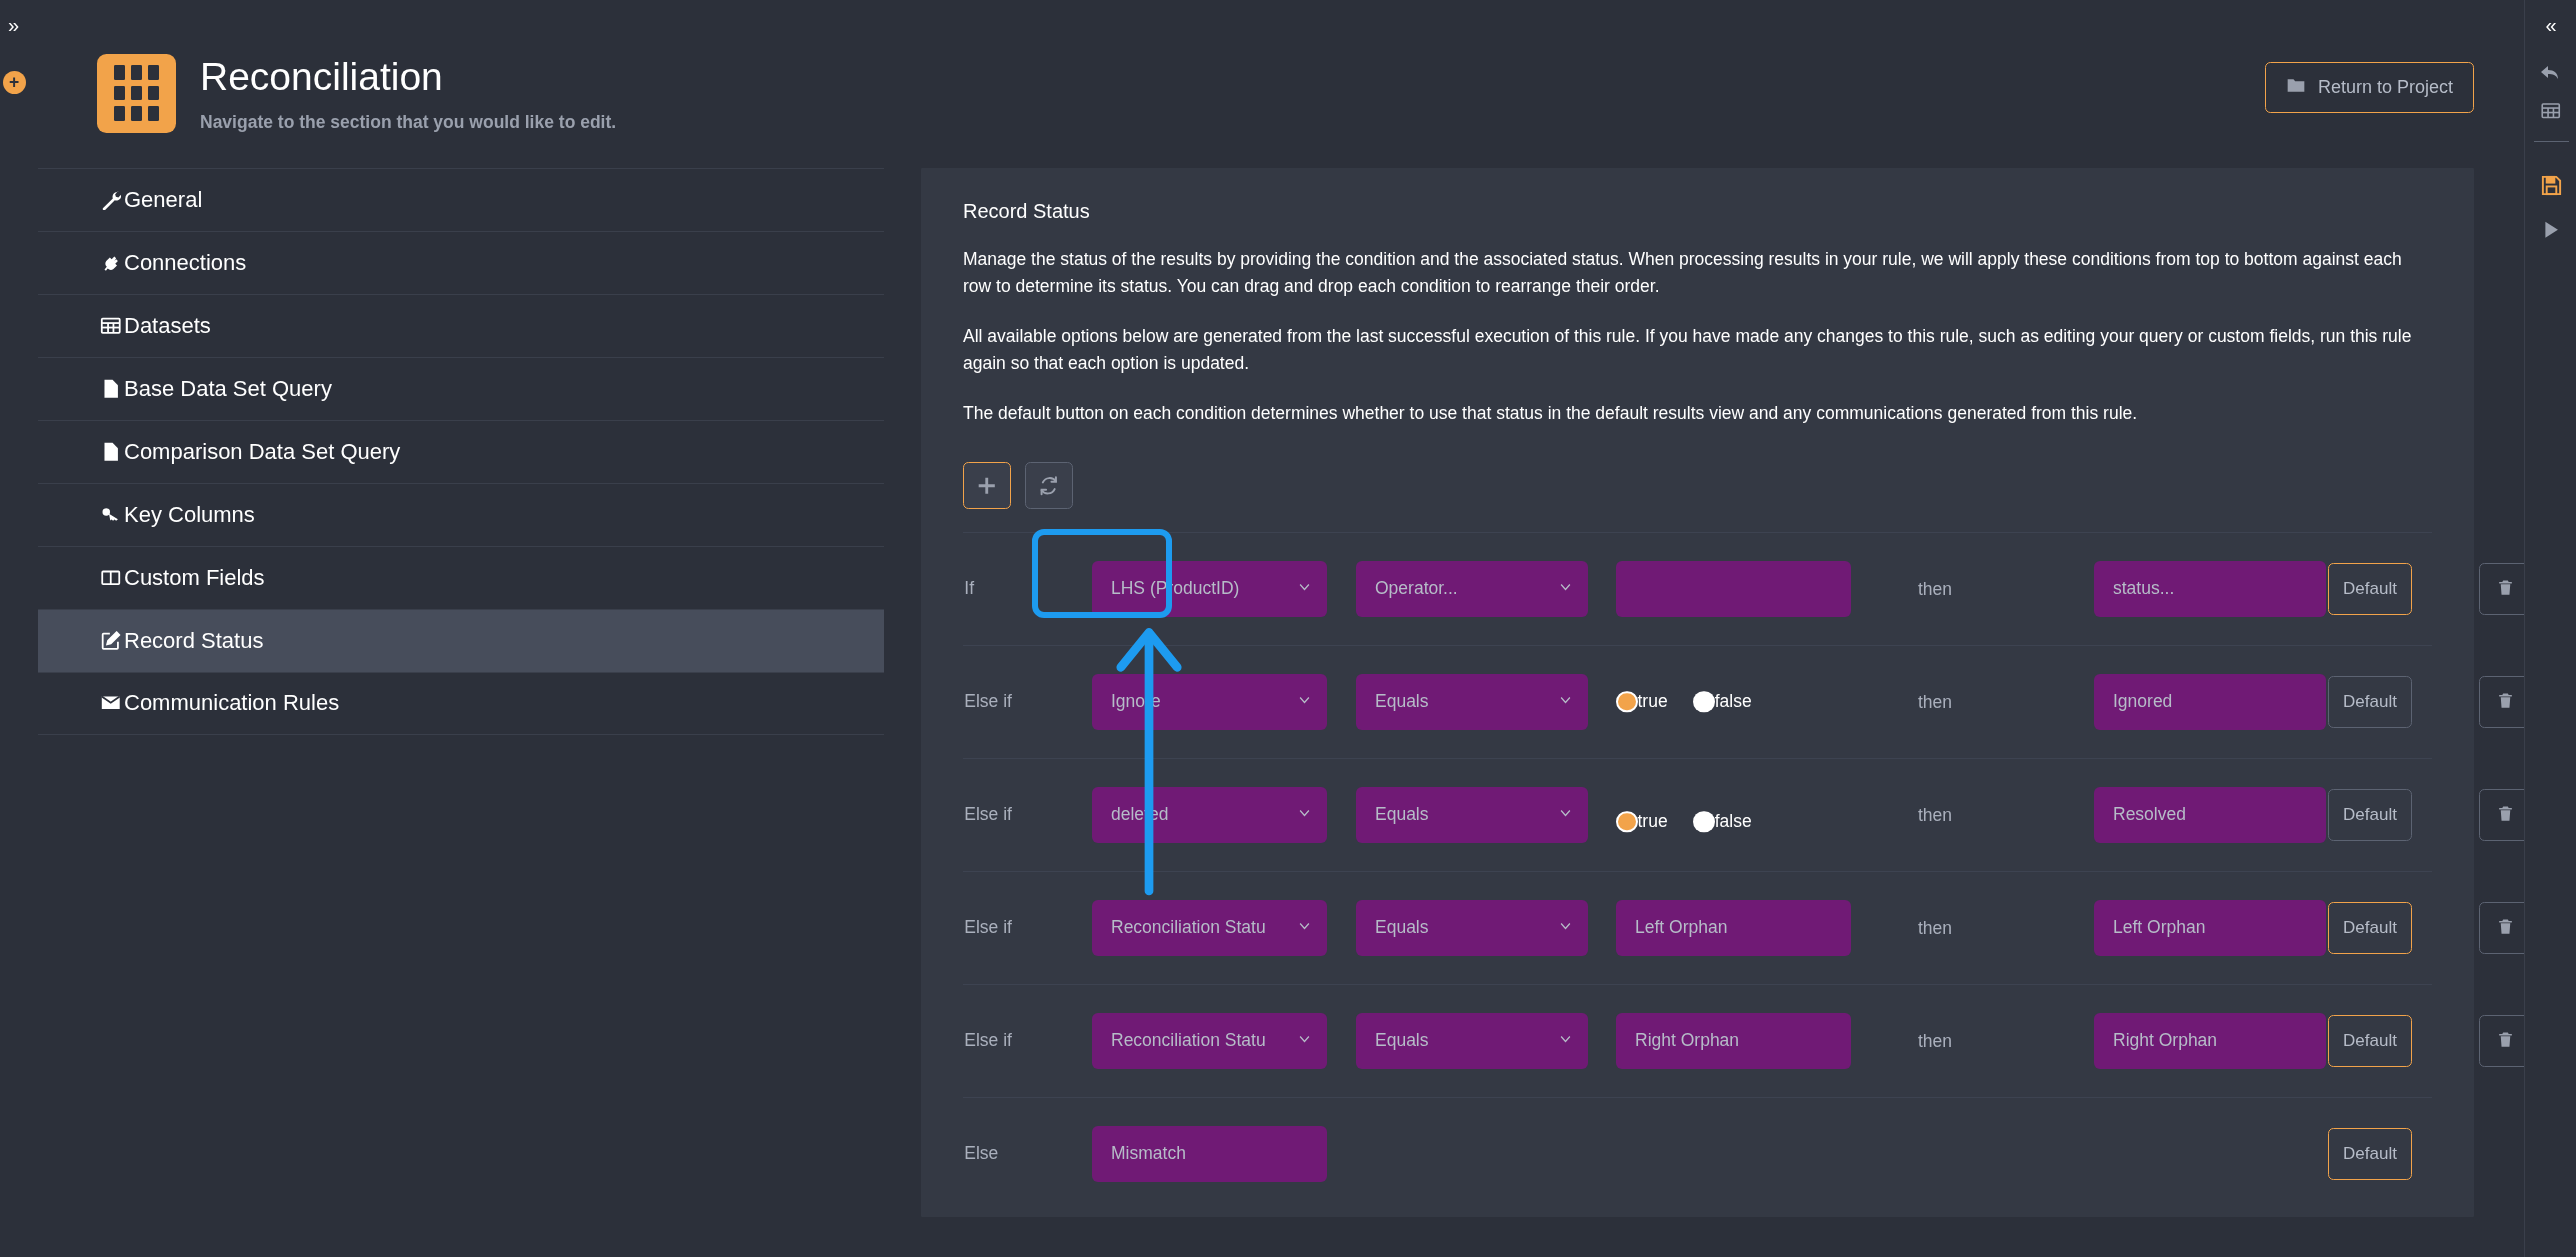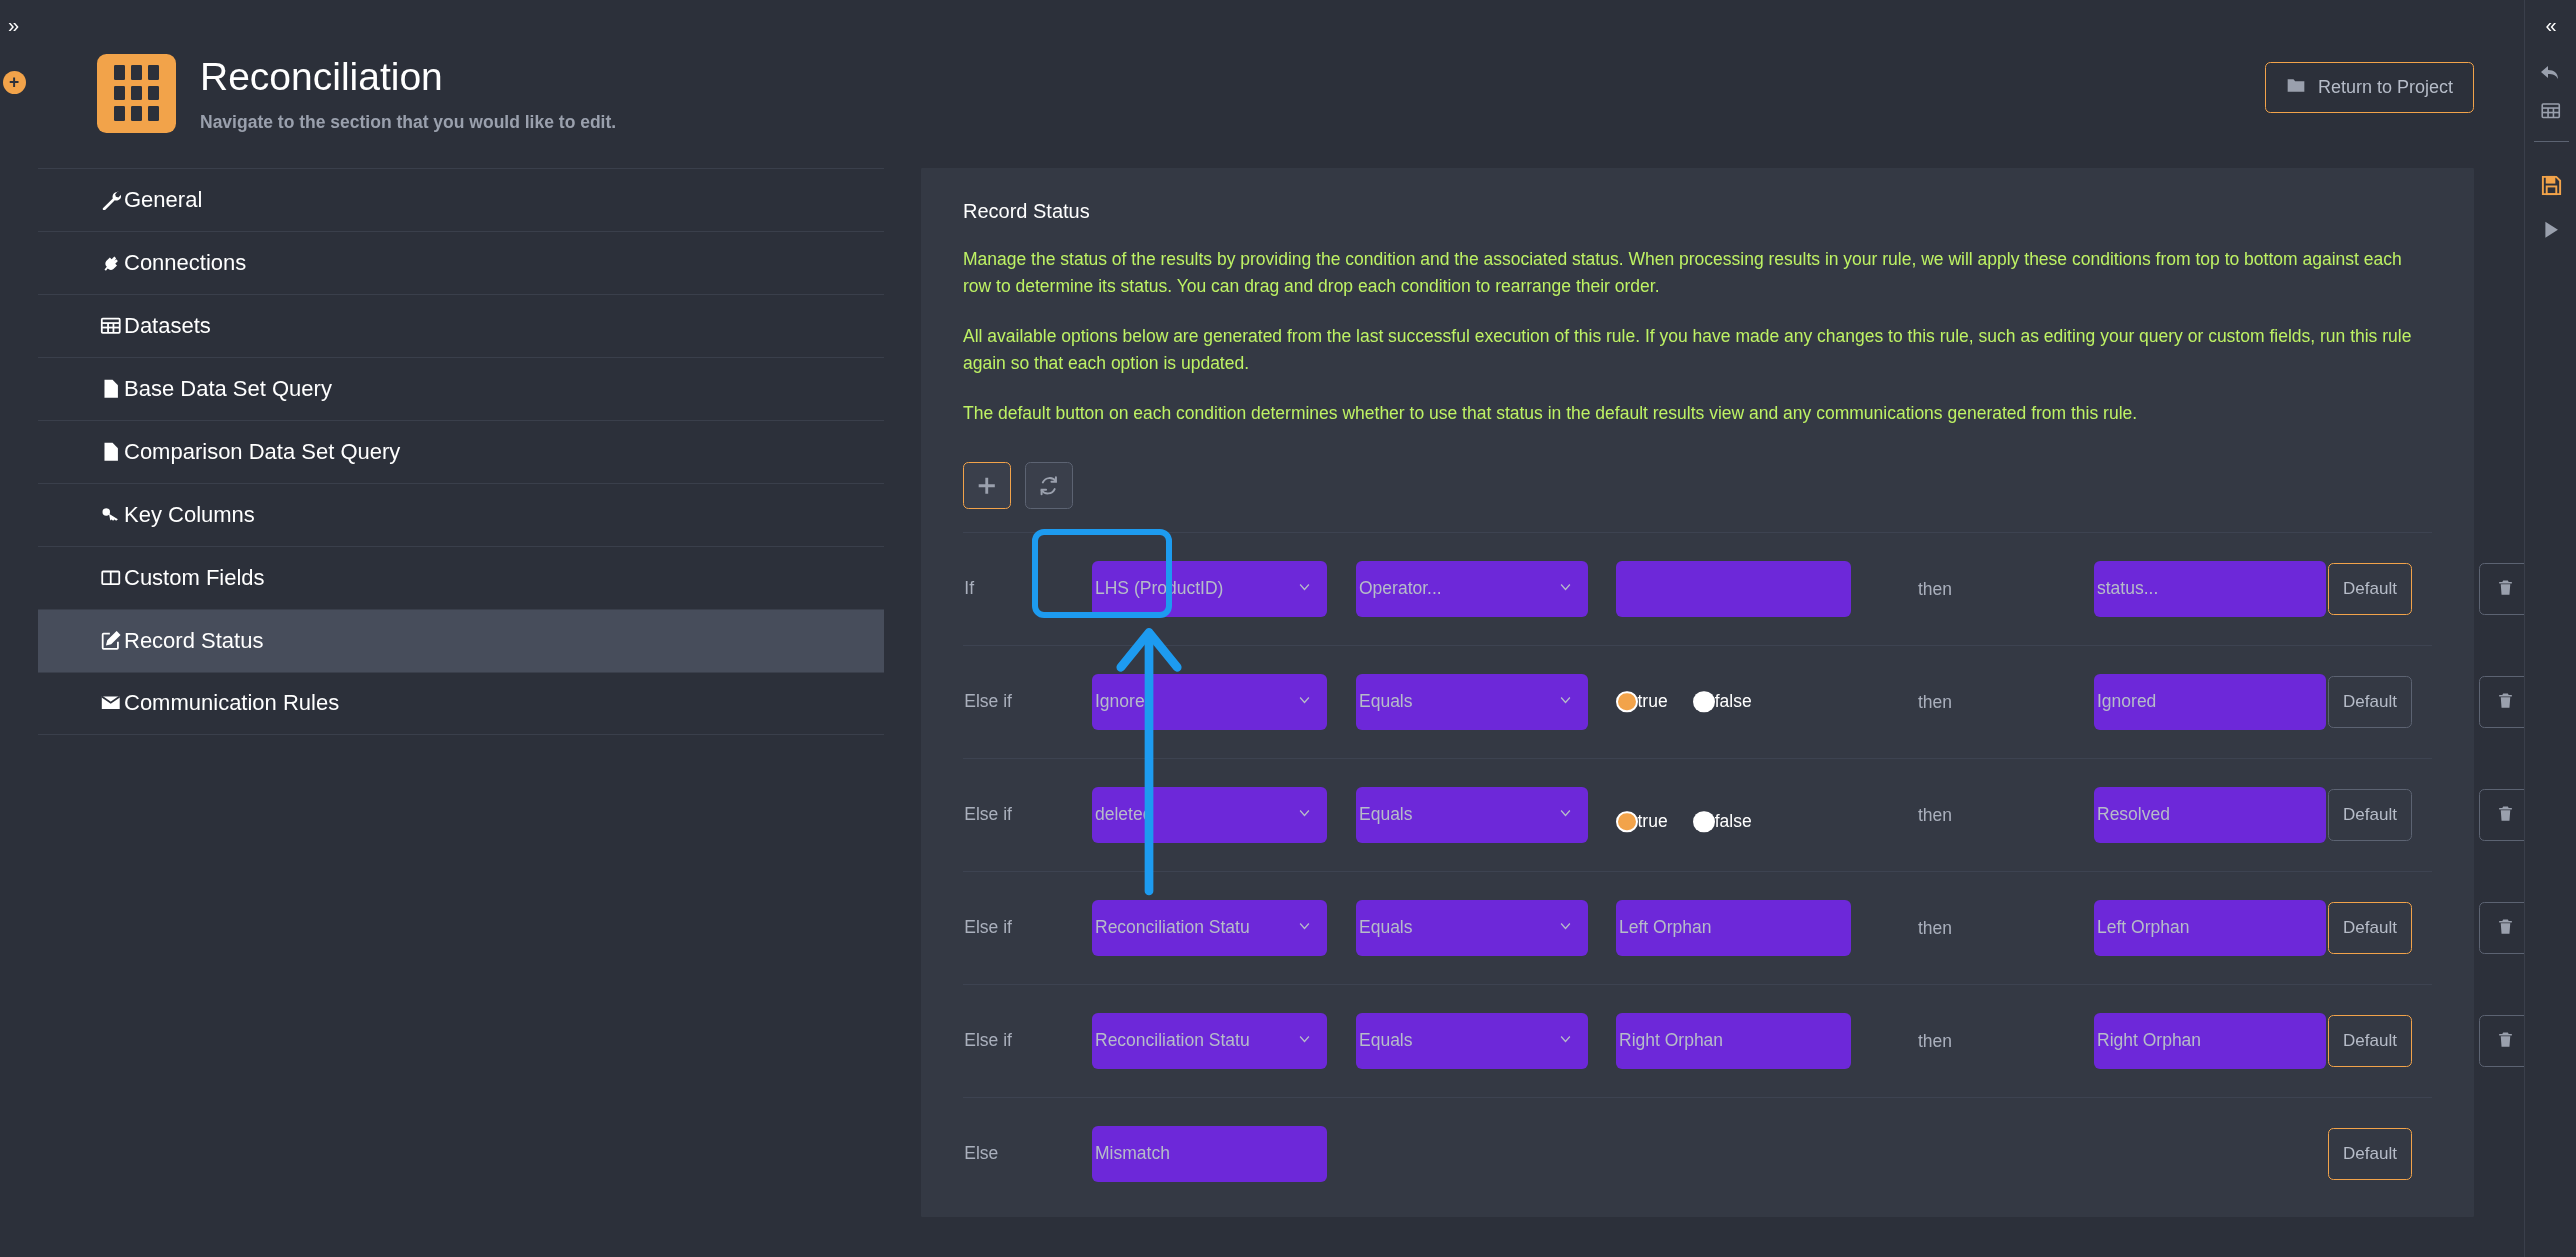--- a/index.html
+++ b/index.html
@@ -94,21 +94,21 @@
     margin-right: 50px;
     min-height: 1049px;
     padding: 32px 0 0 0;
     border-radius: 1.3px;
   }
   .panel-inner { padding: 0 42px; }
   .panel-title {
     color: #ffffff; font-size: 20px; font-weight: 400; margin-bottom: 23px;
   }
   .panel-desc {
-    color: #bef264; font-size: 17.5px; line-height: 1.52;
+    color: #ffffff; font-size: 17.5px; line-height: 1.52;
     max-width: 1540px; margin-bottom: 24px;
   }
   .panel-desc:last-of-type { margin-bottom: 0; }
 
   .toolbar { display: flex; gap: 13.5px; margin-top: 35px; margin-bottom: 23px; }
   .tb-btn {
     width: 48px; height: 47px; border-radius: 5.4px;
     background: #3a3f4b;
     display: flex; align-items: center; justify-content: center;
     cursor: pointer;
@@ -127,23 +127,23 @@
     position: relative;
   }
   .row.first { border-top: 0.7px solid #3d4351; }
   .c-if {
     width: 129px; flex: 0 0 129px;
     color: #aab0bd; font-size: 17.5px;
     padding-left: 1.3px;
   }
   .fld {
     height: 56px; border-radius: 6px;
-    background: #6d28d9;
+    background: #701a75;
     display: flex; align-items: center;
-    padding: 0 3px;
+    padding: 0 19px;
     color: #b6bcc8; font-size: 17.5px;
     position: relative;
     cursor: pointer;
     overflow: hidden; white-space: nowrap;
   }
   .fld.sel { width: 235px; flex: 0 0 235px; }
   .fld.op  { width: 232px; flex: 0 0 232px; margin-left: 28px; }
   .fld.val { width: 235px; flex: 0 0 235px; margin-left: 28px; }
   .fld.status { width: 232px; flex: 0 0 232px; margin-left: 31px; }
   .fld.mismatch { width: 235px; flex: 0 0 235px; }

